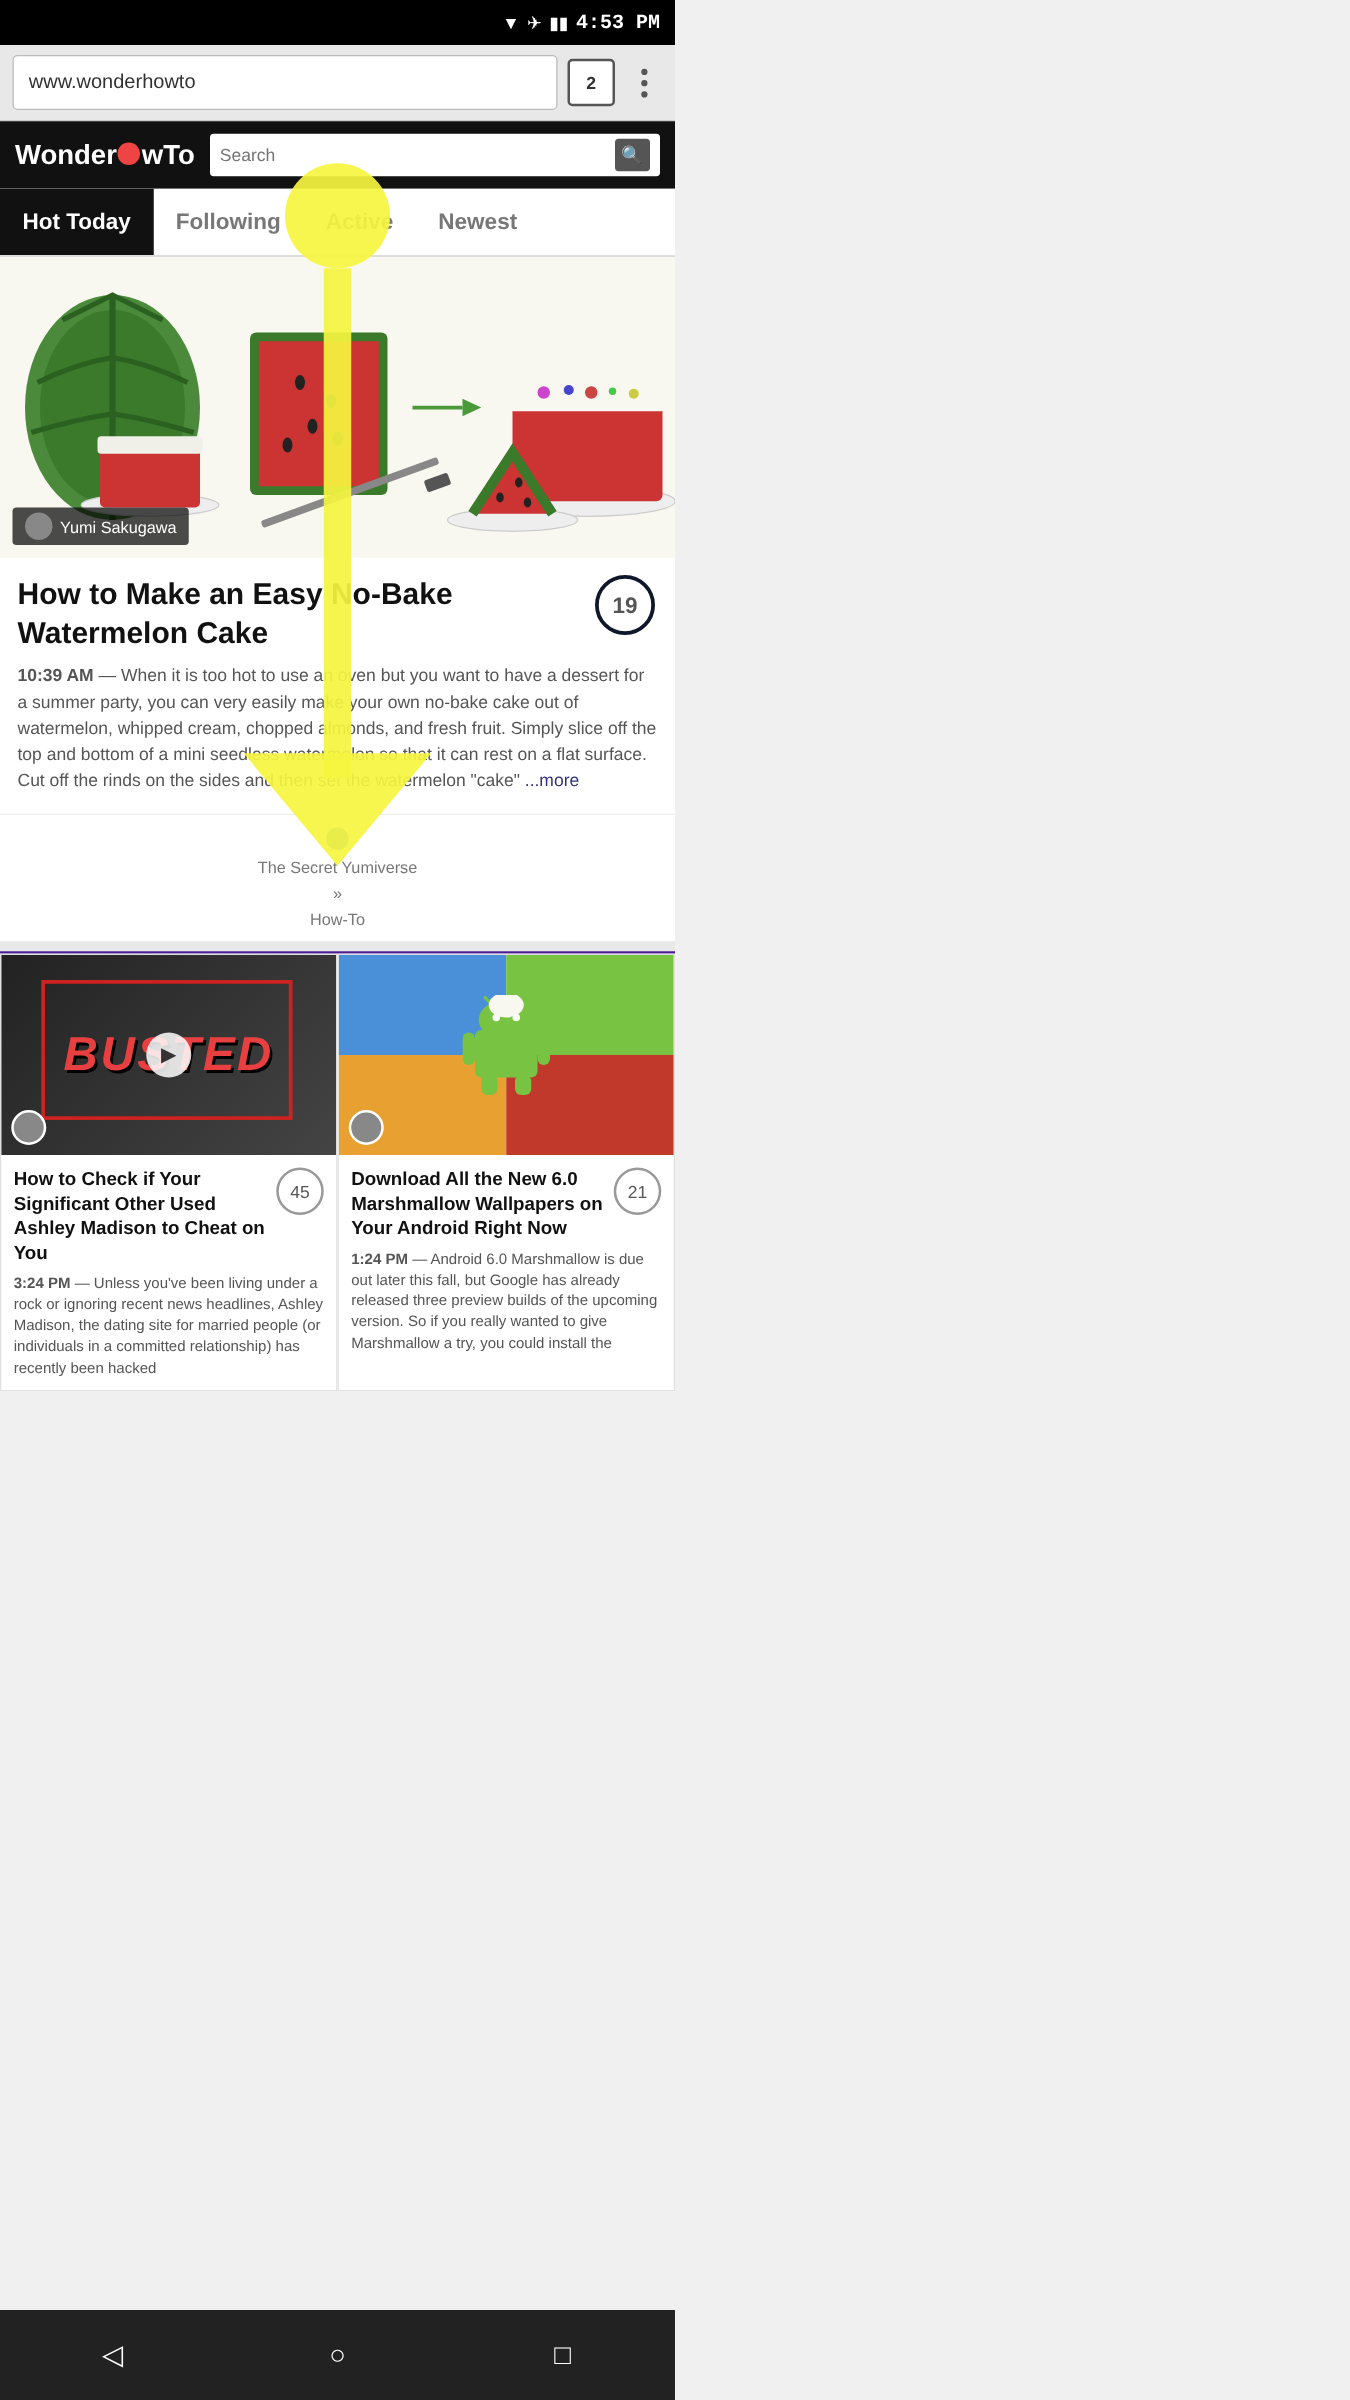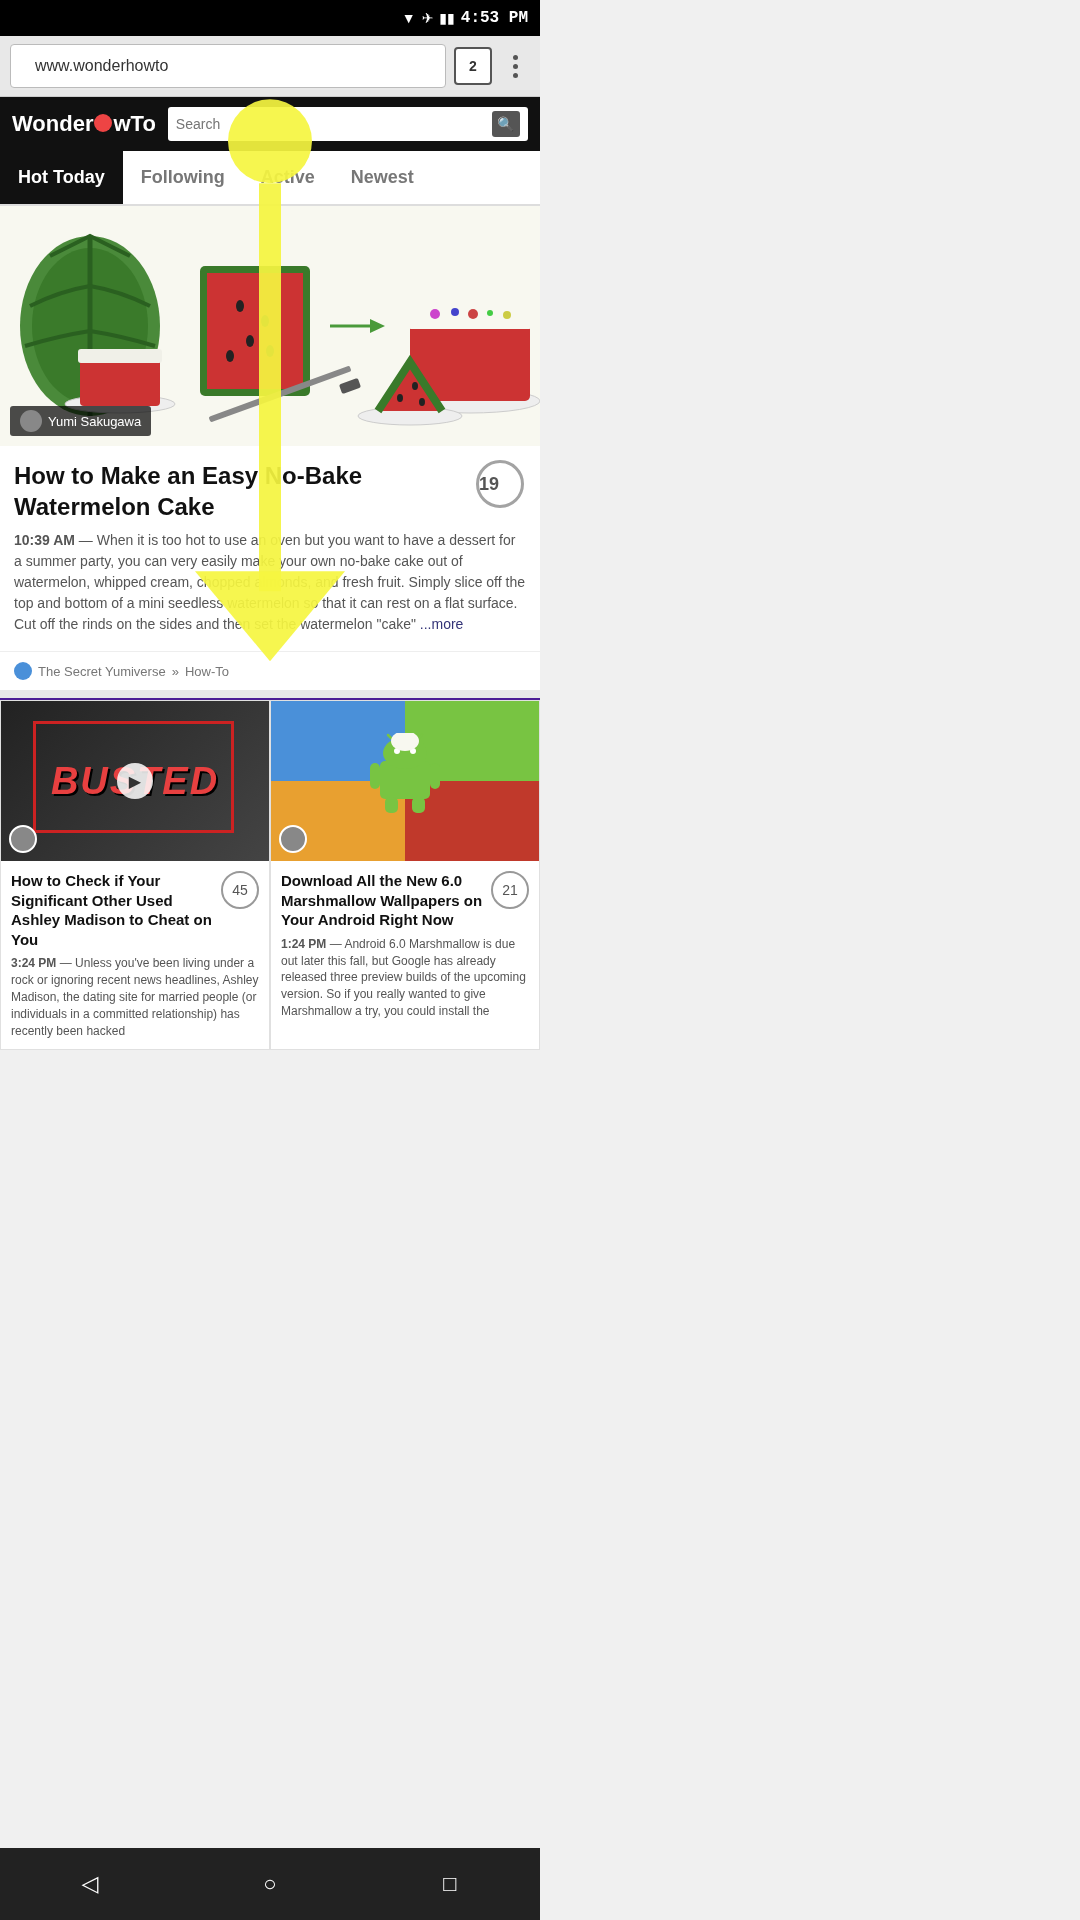--- a/index.html
+++ b/index.html
@@ -45,21 +45,21 @@
       padding: 8px 10px;
       display: flex;
       align-items: center;
       gap: 8px;
     }
     .url-bar {
       flex: 1;
       background: #fff;
       border: 1px solid #bbb;
       border-radius: 4px;
-      padding: 8px 24px;
+      padding: 8px 12px;
       font-size: 16px;
       color: #333;
       height: 44px;
       display: flex;
       align-items: center;
       overflow: hidden;
       white-space: nowrap;
       text-overflow: ellipsis;
     }
     .tab-count-btn {
@@ -227,25 +227,25 @@
     }
     .score-badge {
       display: flex;
       flex-direction: column;
       align-items: center;
       min-width: 52px;
     }
     .score-wreath {
       width: 48px;
       height: 48px;
-      border: 3px solid #a3a3a3;
-      border-radius: 50%;
-      display: flex;
-      align-items: center;
-      justify-content: flex-start;
+      border: 3px solid #0f172a;
+      border-radius: 50%;
+      display: flex;
+      align-items: center;
+      justify-content: center;
       font-size: 18px;
       font-weight: bold;
       color: #555;
     }
     .article-excerpt {
       font-size: 14px;
       color: #555;
       line-height: 1.5;
       margin-bottom: 6px;
     }
@@ -255,20 +255,21 @@
       text-decoration: none;
     }
     .article-source {
       padding: 10px 14px;
       border-top: 1px solid #eee;
       font-size: 13px;
       color: #777;
       display: flex;
       align-items: center;
       gap: 6px;
+      flex-direction: column;
     }
     .source-globe {
       width: 18px;
       height: 18px;
       background: #4a90d9;
       border-radius: 50%;
       flex-shrink: 0;
     }
 
     

